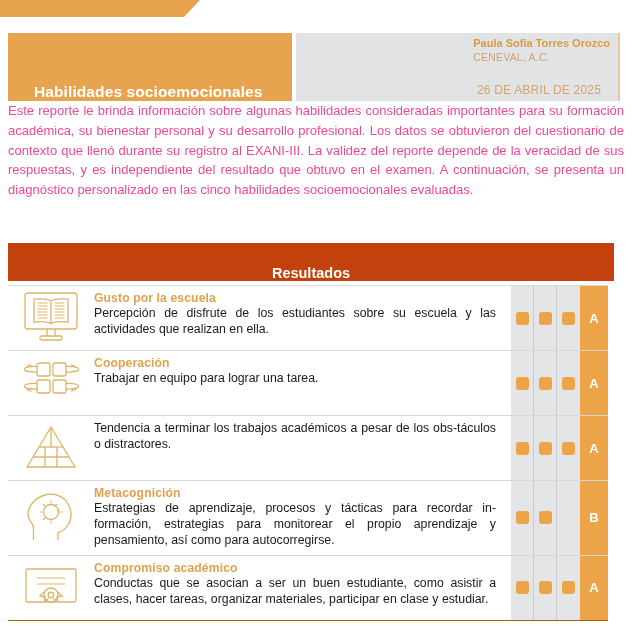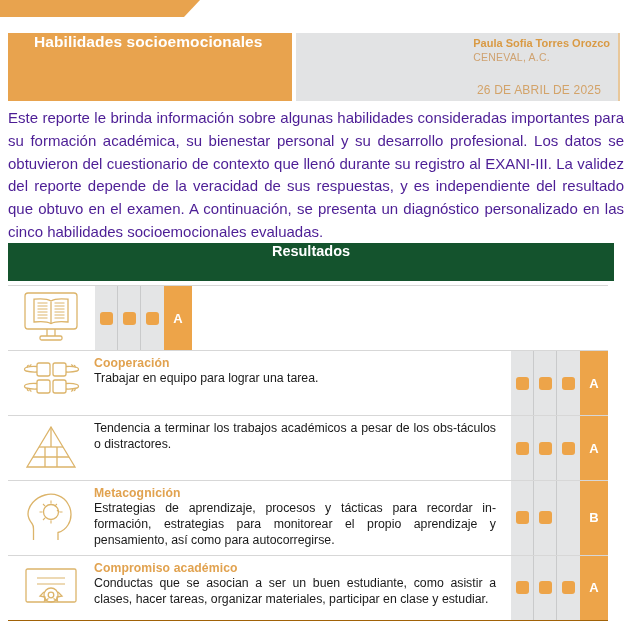--- a/index.html
+++ b/index.html
@@ -33,21 +33,21 @@
     left: 8px;
     top: 33px;
     width: 612px;
     height: 68px;
     display: flex;
   }
   .header-title-block {
     width: 284px;
     background: #e8a34e;
     display: flex;
-    align-items: flex-start;
+    align-items: flex-end;
     box-sizing: border-box;
     padding-left: 26px;
   }
   .header-title {
     color: #ffffff;
     font-size: 15.5px;
     font-weight: bold;
     letter-spacing: .1px;
   }
   .header-meta-block {
@@ -82,38 +82,38 @@
     bottom: 4px;
     color: #d3a369;
     font-size: 12px;
     letter-spacing: .2px;
   }
 
   
   .intro {
     position: absolute;
     left: 8px;
-    top: 107px;
+    top: 101px;
     width: 616px;
-    font-size: 15px;
+    font-size: 13px;
     line-height: 1.52;
     text-align: justify;
-    color: #4c1d95;
+    color: #ec4899;
   }
 
   
   .results-bar {
     position: absolute;
     left: 8px;
     top: 243px;
     width: 606px;
     height: 38px;
-    background: #14532d;
-    display: flex;
-    align-items: flex-start;
+    background: #c2410c;
+    display: flex;
+    align-items: flex-end;
     justify-content: center;
   }
   .results-bar span {
     color: #ffffff;
     font-size: 14.5px;
     font-weight: bold;
   }
 
   
   .table {
@@ -237,20 +237,24 @@
         <path d="M31 11 C28 9, 21 8.5, 14 9.2 L14 32 C21 31.3, 28 31.8, 31 33.6"></path>
         <path d="M31 11 C34 9, 41 8.5, 48 9.2 L48 32 C41 31.3, 34 31.8, 31 33.6"></path>
         <path d="M31 11.5 L31 33.4"></path>
         <g stroke-width="1">
           <path d="M17.5 13 H27.5 M17.5 16 H27.5 M17.5 19 H27.5 M17.5 22 H27.5 M17.5 25 H27.5 M17.5 28 H27.5"></path>
           <path d="M34.5 13 H44.5 M34.5 16 H44.5 M34.5 19 H44.5 M34.5 22 H44.5 M34.5 25 H44.5 M34.5 28 H44.5"></path>
         </g>
         <path d="M27 39 L27 46 M35 39 L35 46"></path>
         <rect x="20" y="46" width="22" height="4" rx="1.5"></rect>
       </svg>
+    </div>
+    <div class="cell-text">
+      <div class="skill-title">Gusto por la escuela</div>
+      <div class="skill-desc">Percepción de disfrute de los  estudiantes sobre su escuela y las actividades que  realizan en ella.</div>
     </div>
     <div class="cell-dots">
       <div class="dotcol">
           <span class="dot"></span>
         </div>
       <div class="dotcol">
           <span class="dot"></span>
         </div>
       <div class="dotcol">
           <span class="dot"></span>

